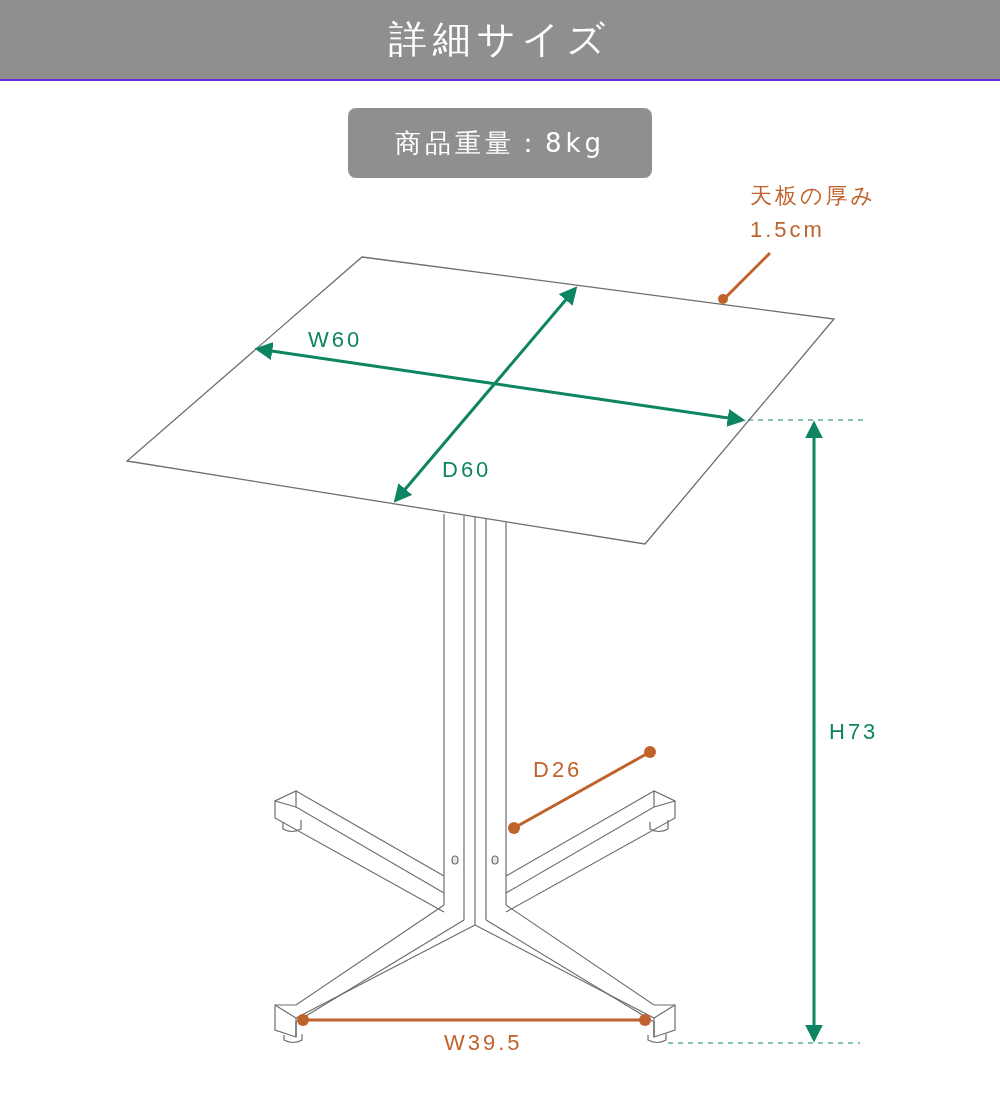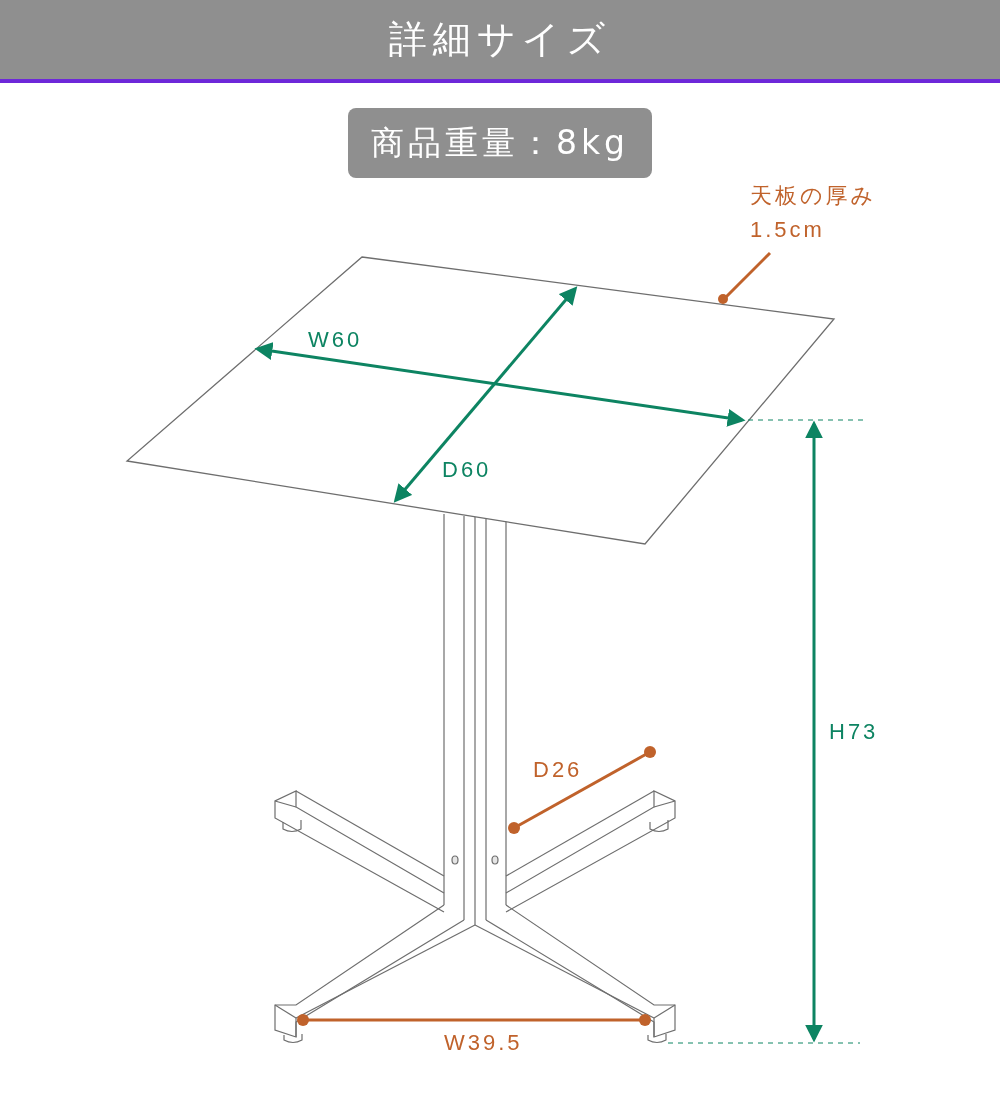--- a/index.html
+++ b/index.html
@@ -1,19 +1,19 @@
 <!DOCTYPE html>
 <html><head>
 <meta charset="utf-8">
 <style>
   html, body { margin: 0; padding: 0; background: #ffffff; }
   body { width: 1000px; height: 1115px; position: relative; overflow: hidden; font-family: "DejaVu Sans", "Liberation Sans", sans-serif; }
-  .header { position: absolute; left: 0; top: 0; width: 1000px; height: 79px; background: #8f8f8f; border-bottom: 4px solid #6d28d9; display: flex; align-items: center; justify-content: center; }
+  .header { position: absolute; left: 0; top: 0; width: 1000px; height: 79px; background: #8f8f8f; border-bottom: 2px solid #6d28d9; display: flex; align-items: center; justify-content: center; }
   .header-title { color: #ffffff; font-size: 38px; letter-spacing: 6px; font-weight: normal; }
-  .weight-badge { position: absolute; left: 348px; top: 108px; width: 304px; height: 70px; background: #8f8f8f; border-radius: 8px; display: flex; align-items: center; justify-content: center; color: #ffffff; font-size: 33px; letter-spacing: 4px; }
+  .weight-badge { position: absolute; left: 348px; top: 108px; width: 304px; height: 70px; background: #8f8f8f; border-radius: 8px; display: flex; align-items: center; justify-content: center; color: #ffffff; font-size: 26px; letter-spacing: 4px; }
   svg.drawing { position: absolute; left: 0; top: 0; }
   .lbl { font-family: "Liberation Sans", "DejaVu Sans", sans-serif; font-size: 22px; letter-spacing: 3px; }
   .lbl-jp { font-family: "DejaVu Sans", sans-serif; font-size: 22px; letter-spacing: 3px; }
 </style>
 </head>
 <body>
 
 <div class="header">
   <span class="header-title">詳細サイズ</span>
 </div>

